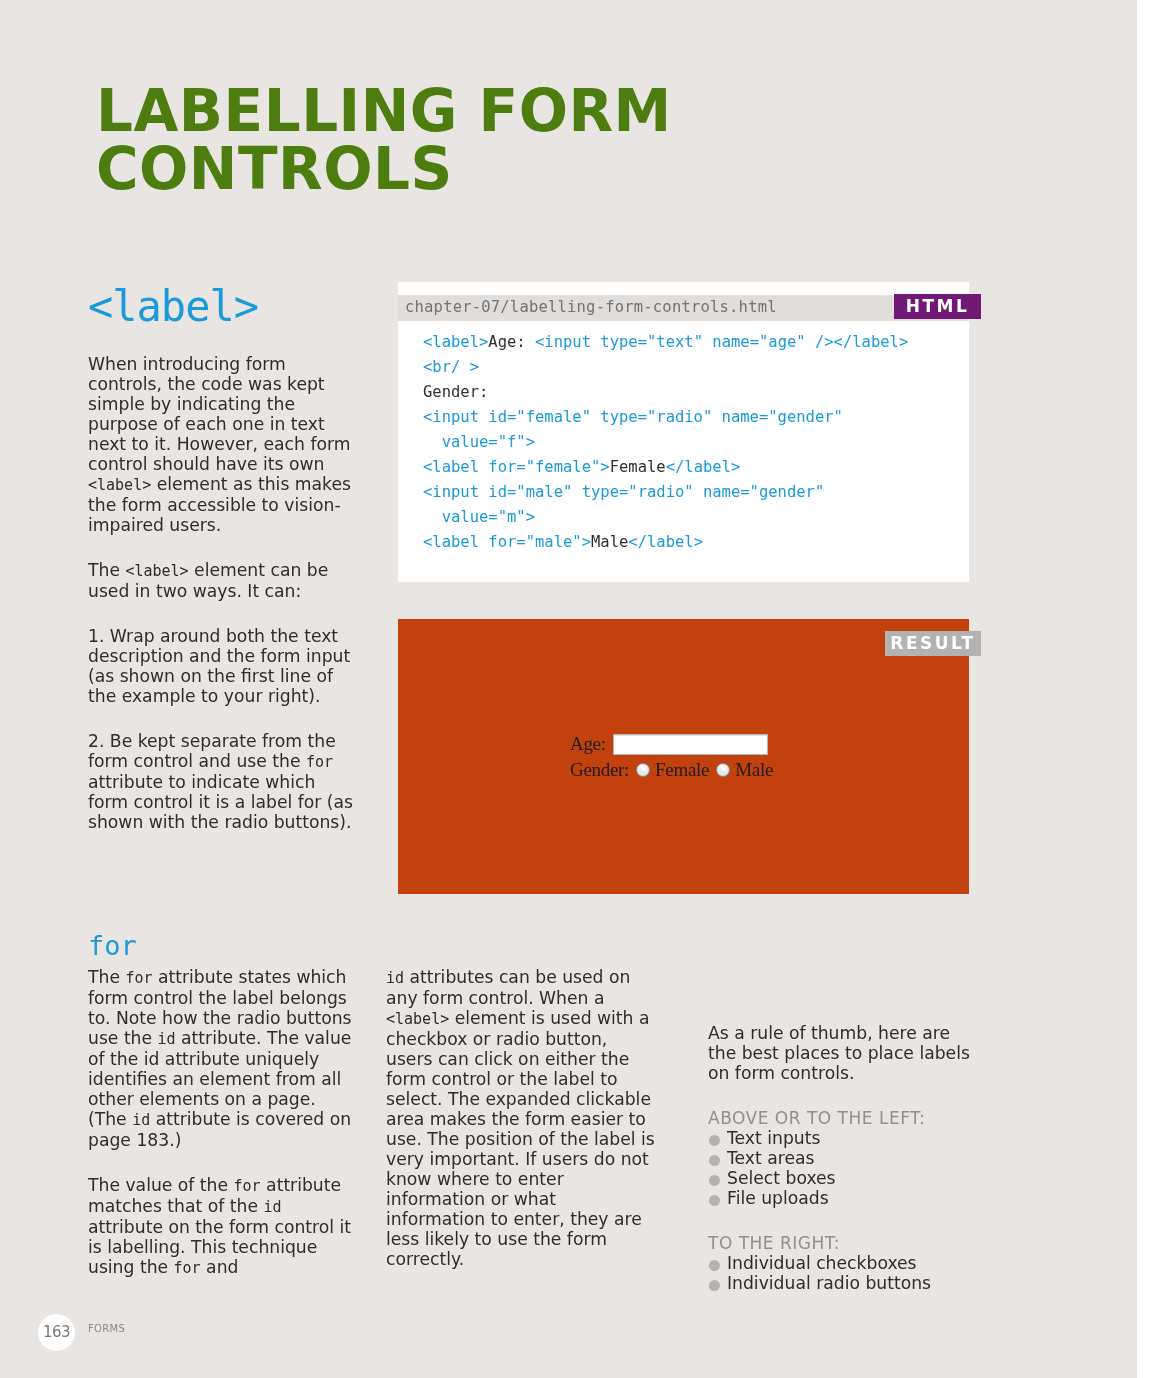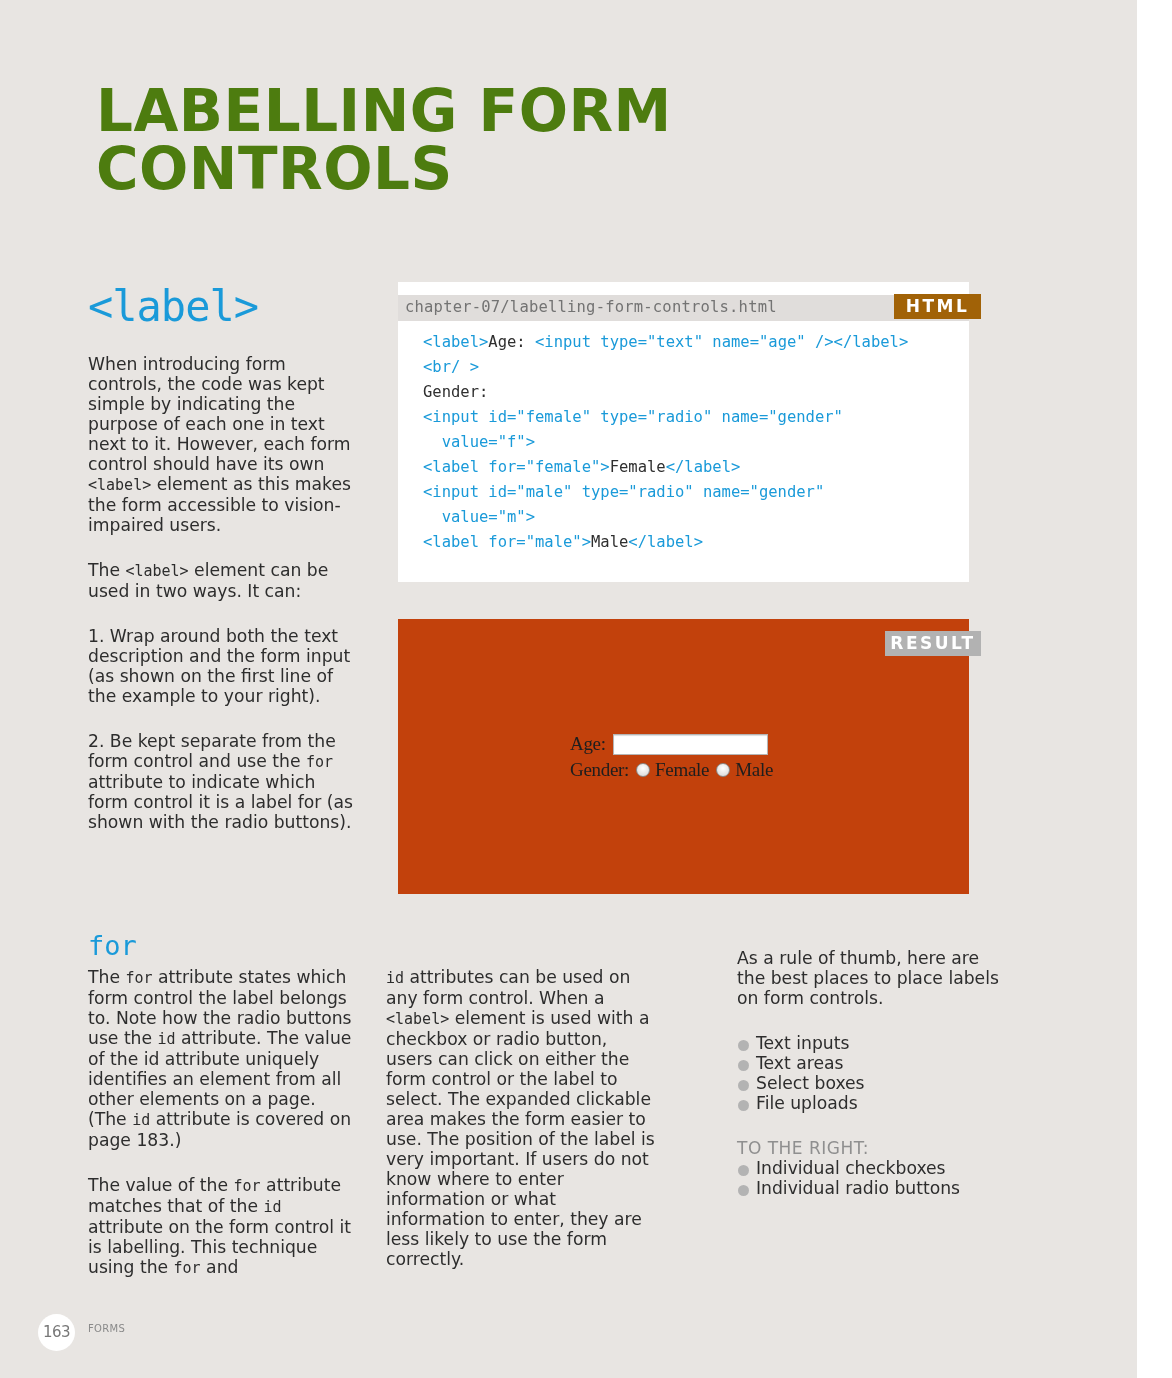--- a/index.html
+++ b/index.html
@@ -27,21 +27,21 @@
   .body-text {
     position: absolute; font-size: 17.2px; line-height: 20px; color: #2d2d2d;
     font-family: "DejaVu Sans", sans-serif;
   }
   .body-text p { margin: 0 0 25px 0; }
   .body-text p:last-child { margin-bottom: 0; }
   .body-text .mono { font-size: 15px; }
   .col-left { left: 88px; top: 354px; width: 270px; }
   .col-for { left: 88px; top: 967px; width: 270px; }
   .col-mid { left: 386px; top: 967px; width: 270px; }
-  .col-right { left: 708px; top: 948px; width: 270px; margin-left: 29px; }
+  .col-right { left: 708px; top: 1023px; width: 270px; }
 
   .h-for {
     position: absolute; left: 88px; top: 930px; margin: 0; font-weight: normal;
     font-family: "DejaVu Sans Mono", monospace; font-size: 27px; color: #1a9ad9;
   }
   .subhead { color: #8f8f8f; font-size: 17px; letter-spacing: 0.5px; }
   ul.bullets { list-style: none; margin: 0; padding: 0; }
   ul.bullets li { position: relative; padding-left: 19px; }
   ul.bullets li .dot {
     position: absolute; left: 1px; top: 7px; width: 11px; height: 11px;
@@ -58,21 +58,21 @@
   }
   .code-file {
     position: absolute; left: 7px; top: 3px; font-family: "DejaVu Sans Mono", monospace;
     font-size: 15.5px; color: #737373; letter-spacing: 0.2px;
   }
   .badge {
     position: absolute; height: 25px; line-height: 25px; text-align: center;
     color: #ffffff; font-weight: bold; font-size: 17px; letter-spacing: 2.5px;
     font-family: "DejaVu Sans", sans-serif;
   }
-  .badge-html { left: 496px; top: 12px; width: 87px; background: #a16207; }
+  .badge-html { left: 496px; top: 12px; width: 87px; background: #701a75; }
   .code-lines {
     position: absolute; left: 25px; top: 48px; margin: 0;
     font-family: "DejaVu Sans Mono", monospace; font-size: 15.5px; line-height: 25px;
     color: #1a9ad9; white-space: pre;
   }
   .code-lines .txt { color: #2f2f2f; }
 
   .result-box {
     position: absolute; left: 398px; top: 607px; width: 571px; height: 275px;
     background: #c2410c;
@@ -156,20 +156,21 @@
     <p><span>The </span><span class="mono">for</span><span> attribute states which form control the label belongs to. Note how the radio buttons use the </span><span class="mono">id</span><span> attribute. The value of the id attribute uniquely identifies an element from all other elements on a page. (The </span><span class="mono">id</span><span> attribute is covered on page 183.)</span></p>
     <p><span>The value of the </span><span class="mono">for</span><span> attribute matches that of the </span><span class="mono">id</span><span> attribute on the form control it is labelling. This technique using the </span><span class="mono">for</span><span> and</span></p>
   </div>
 
   <div class="body-text col-mid">
     <p><span class="mono">id</span><span> attributes can be used on any form control. When a </span><span class="mono">&lt;label&gt;</span><span> element is used with a checkbox or radio button, users can click on either the form control or the label to select. The expanded clickable area makes the form easier to use. The position of the label is very important. If users do not know where to enter information or what information to enter, they are less likely to use the form correctly.</span></p>
   </div>
 
   <div class="body-text col-right">
     <p>As a rule of thumb, here are the best places to place labels on form controls.</p>
+    <div class="subhead">ABOVE OR TO THE LEFT:</div>
     <ul class="bullets" id="above-list" style="margin-bottom:25px;">
         <li><span class="dot"></span><span>Text inputs</span></li>
         <li><span class="dot"></span><span>Text areas</span></li>
         <li><span class="dot"></span><span>Select boxes</span></li>
         <li><span class="dot"></span><span>File uploads</span></li>
       </ul>
     <div class="subhead">TO THE RIGHT:</div>
     <ul class="bullets" id="right-list">
         <li><span class="dot"></span><span>Individual checkboxes</span></li>
         <li><span class="dot"></span><span>Individual radio buttons</span></li>

